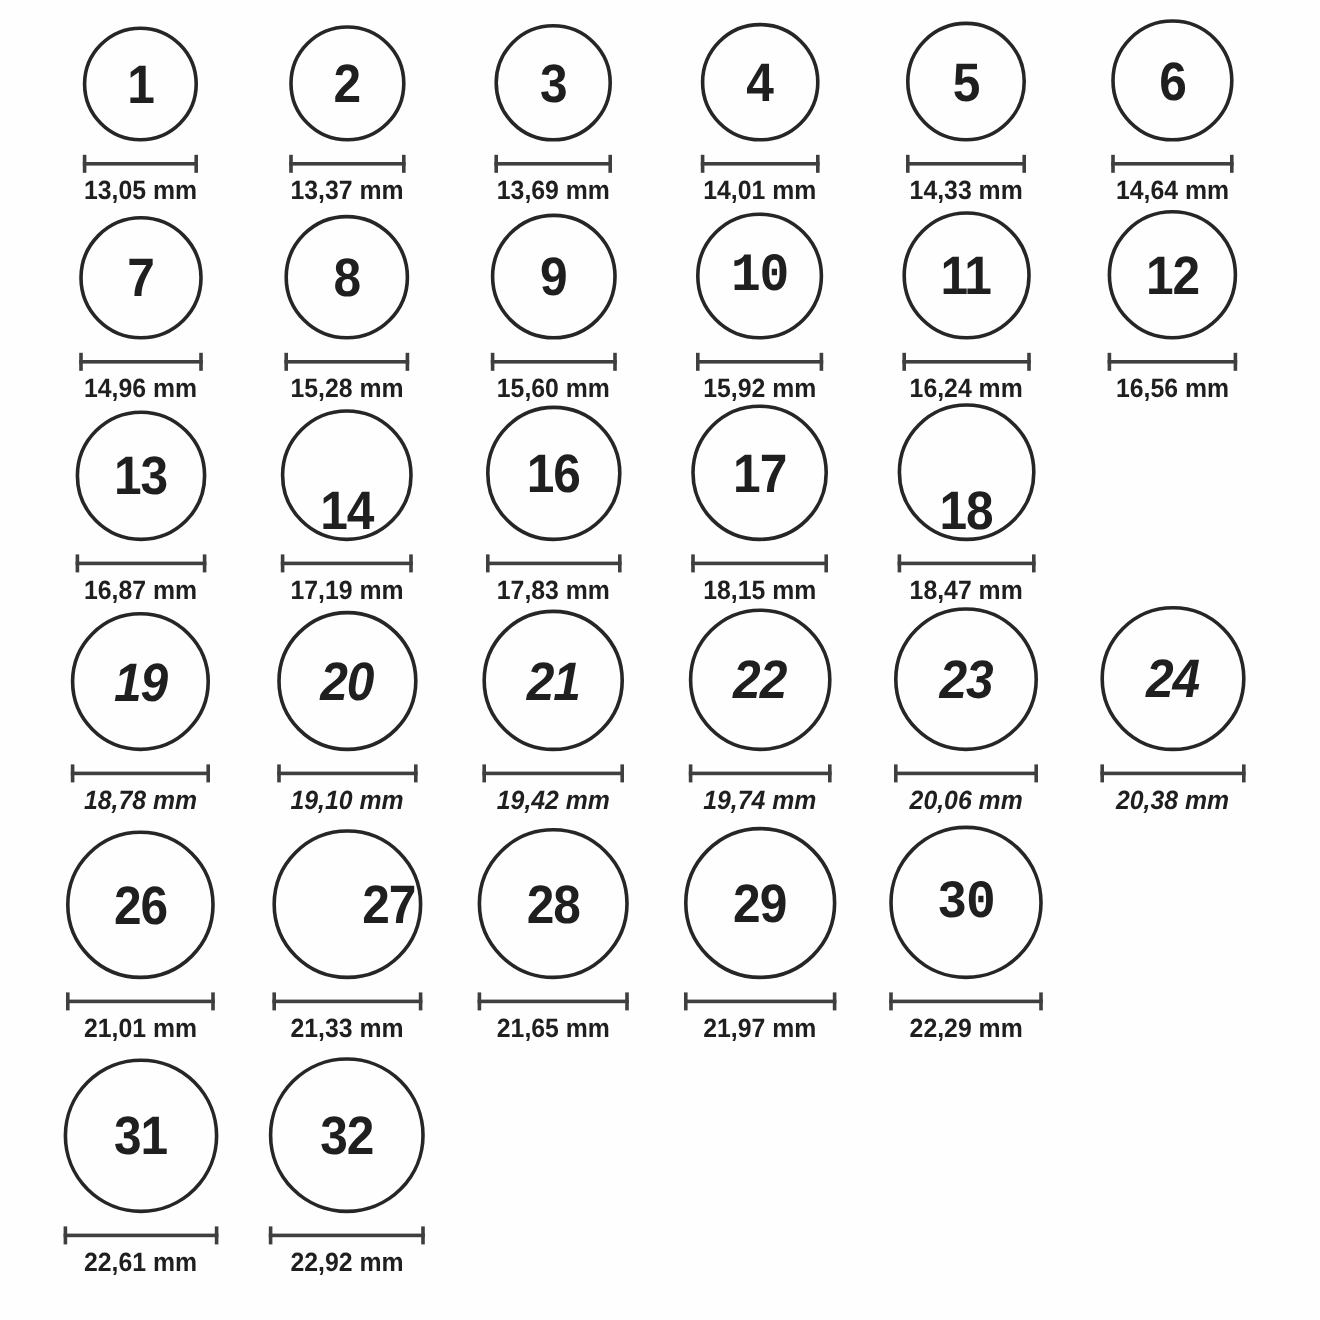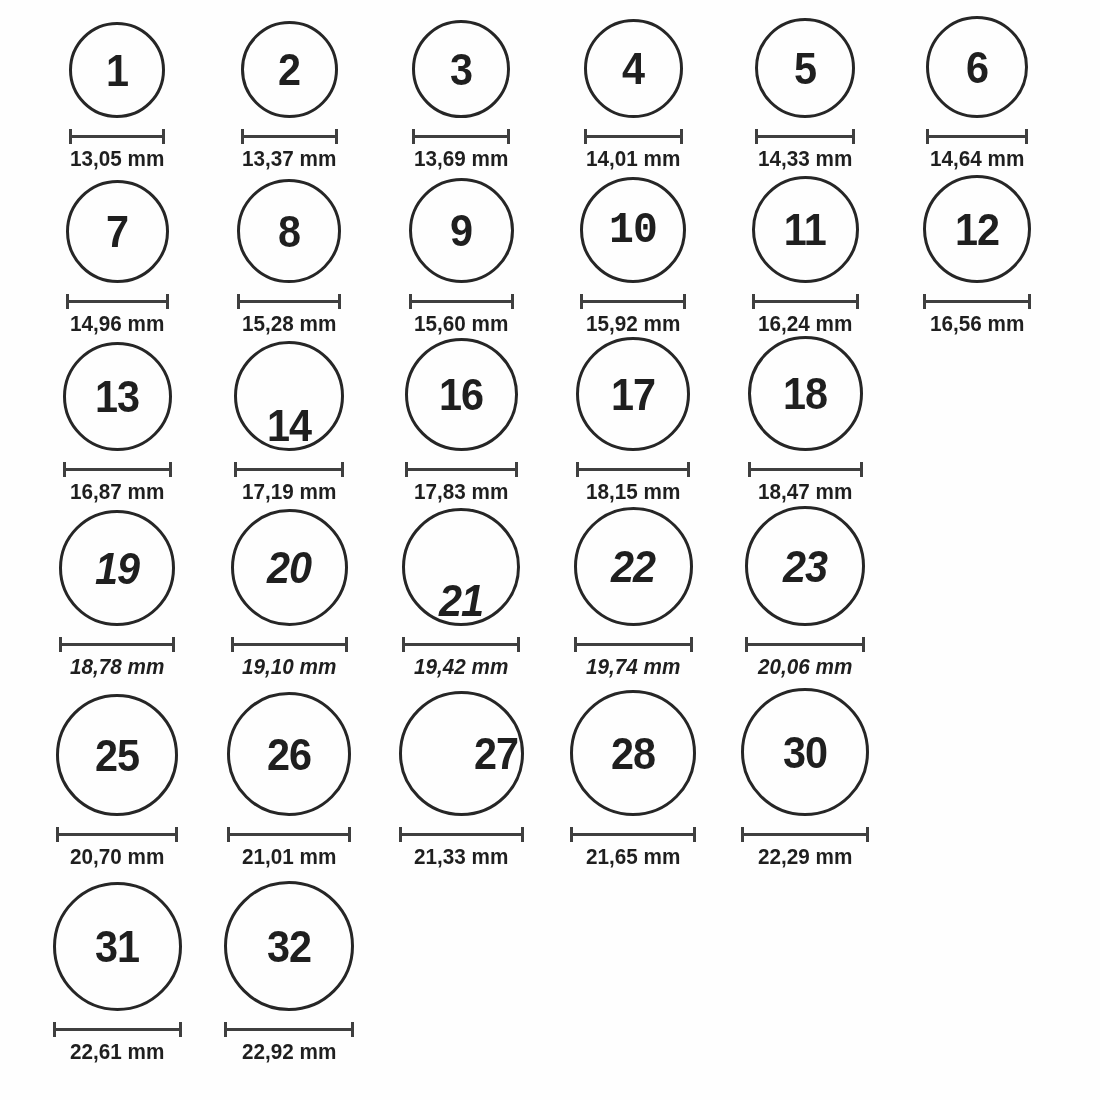--- a/index.html
+++ b/index.html
@@ -270,21 +270,21 @@
     </div>
     <div class="measure" style="width: 114px;">
       <span class="tick left"></span>
       <span class="bar"></span>
       <span class="tick right"></span>
     </div>
     <div class="dia-label">18,15 mm</div>
   </div>
 
   <div class="cell">
-    <div class="circle" style="width: 115px; height: 115px;">
+    <div class="circle" style="width: 115px; height: 115px; align-items: flex-end;">
       <span class="num">18</span>
     </div>
     <div class="measure" style="width: 115px;">
       <span class="tick left"></span>
       <span class="bar"></span>
       <span class="tick right"></span>
     </div>
     <div class="dia-label">18,47 mm</div>
   </div>
 </div>
@@ -307,21 +307,21 @@
     </div>
     <div class="measure" style="width: 117px;">
       <span class="tick left"></span>
       <span class="bar"></span>
       <span class="tick right"></span>
     </div>
     <div class="dia-label">19,10 mm</div>
   </div>
 
   <div class="cell">
-    <div class="circle" style="width: 118px; height: 118px; align-items: flex-end;">
+    <div class="circle" style="width: 118px; height: 118px;">
       <span class="num">21</span>
     </div>
     <div class="measure" style="width: 118px;">
       <span class="tick left"></span>
       <span class="bar"></span>
       <span class="tick right"></span>
     </div>
     <div class="dia-label">19,42 mm</div>
   </div>
 
@@ -342,33 +342,33 @@
       <span class="num">23</span>
     </div>
     <div class="measure" style="width: 120px;">
       <span class="tick left"></span>
       <span class="bar"></span>
       <span class="tick right"></span>
     </div>
     <div class="dia-label">20,06 mm</div>
   </div>
 
+  <div class="cell">
+    <div class="circle" style="width: 121px; height: 121px;">
+      <span class="num">24</span>
+    </div>
+    <div class="measure" style="width: 121px;">
+      <span class="tick left"></span>
+      <span class="bar"></span>
+      <span class="tick right"></span>
+    </div>
+    <div class="dia-label">20,38 mm</div>
+  </div>
 </div>
     <div class="row" style="height: 190px;">
-  <div class="cell">
-    <div class="circle" style="width: 122px; height: 122px;">
-      <span class="num">25</span>
-    </div>
-    <div class="measure" style="width: 122px;">
-      <span class="tick left"></span>
-      <span class="bar"></span>
-      <span class="tick right"></span>
-    </div>
-    <div class="dia-label">20,70 mm</div>
-  </div>
 
   <div class="cell">
     <div class="circle" style="width: 124px; height: 124px;">
       <span class="num">26</span>
     </div>
     <div class="measure" style="width: 124px;">
       <span class="tick left"></span>
       <span class="bar"></span>
       <span class="tick right"></span>
     </div>
@@ -392,23 +392,34 @@
       <span class="num">28</span>
     </div>
     <div class="measure" style="width: 126px;">
       <span class="tick left"></span>
       <span class="bar"></span>
       <span class="tick right"></span>
     </div>
     <div class="dia-label">21,65 mm</div>
   </div>
 
-
-  <div class="cell">
-    <div class="circle" style="width: 128px; height: 128px;">
+  <div class="cell">
+    <div class="circle" style="width: 127px; height: 127px;">
+      <span class="num">29</span>
+    </div>
+    <div class="measure" style="width: 127px;">
+      <span class="tick left"></span>
+      <span class="bar"></span>
+      <span class="tick right"></span>
+    </div>
+    <div class="dia-label">21,97 mm</div>
+  </div>
+
+  <div class="cell">
+    <div class="circle" style="width: 128px; height: 128px; font-family: Liberation Mono, monospace;">
       <span class="num">30</span>
     </div>
     <div class="measure" style="width: 128px;">
       <span class="tick left"></span>
       <span class="bar"></span>
       <span class="tick right"></span>
     </div>
     <div class="dia-label">22,29 mm</div>
   </div>
 </div>

